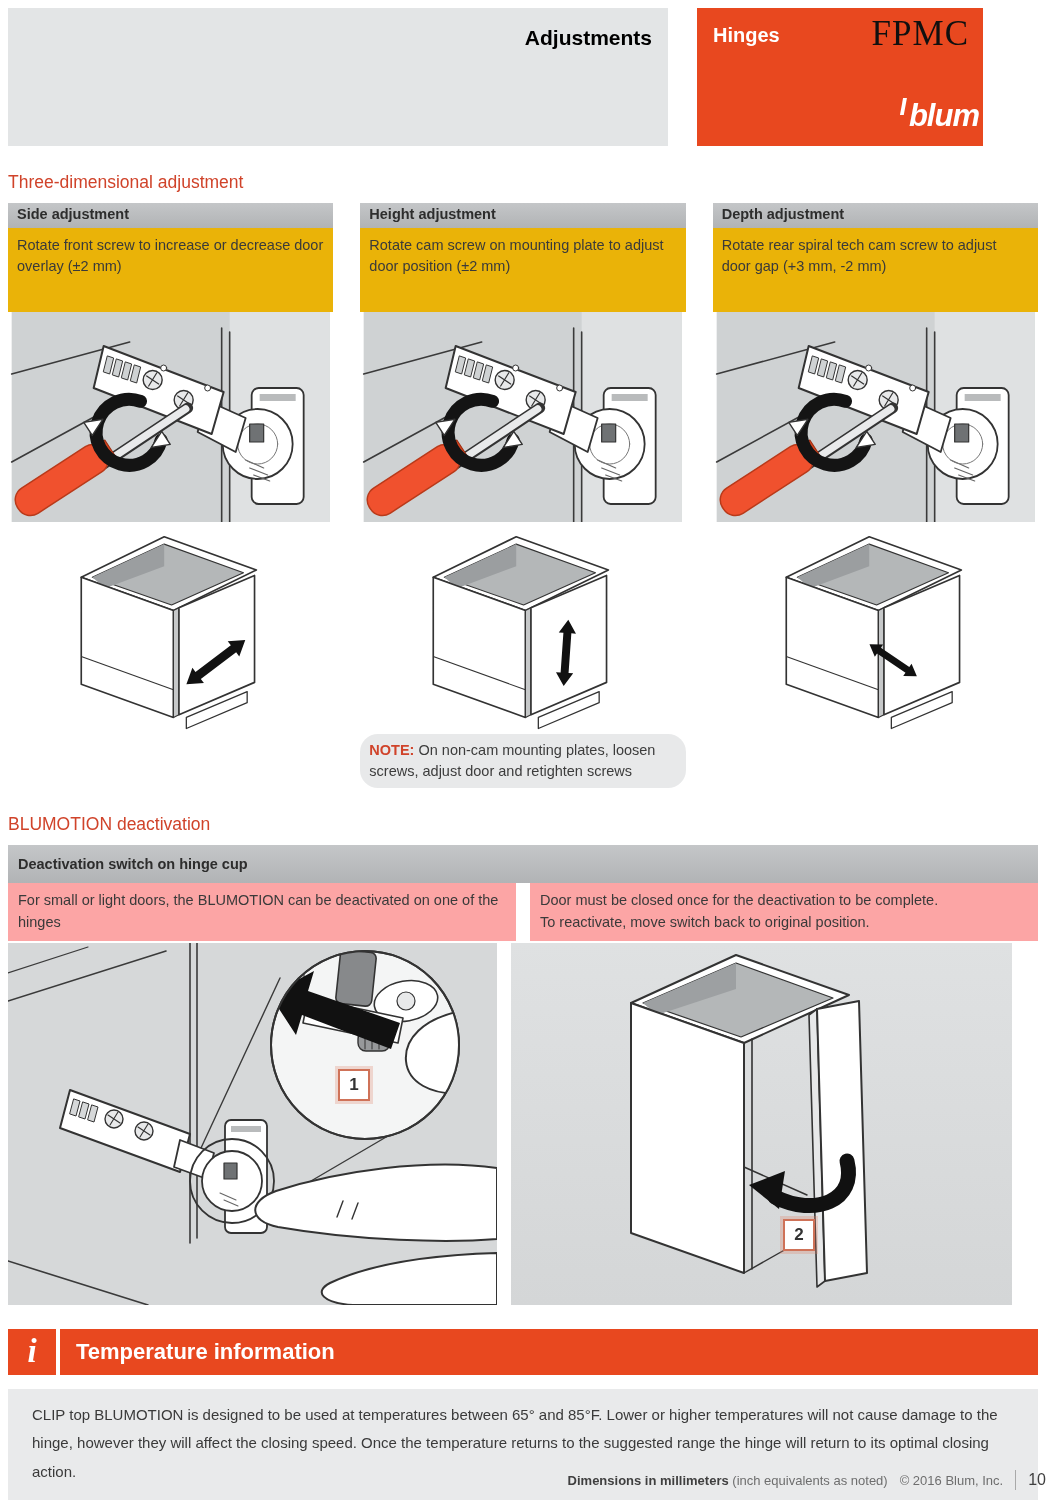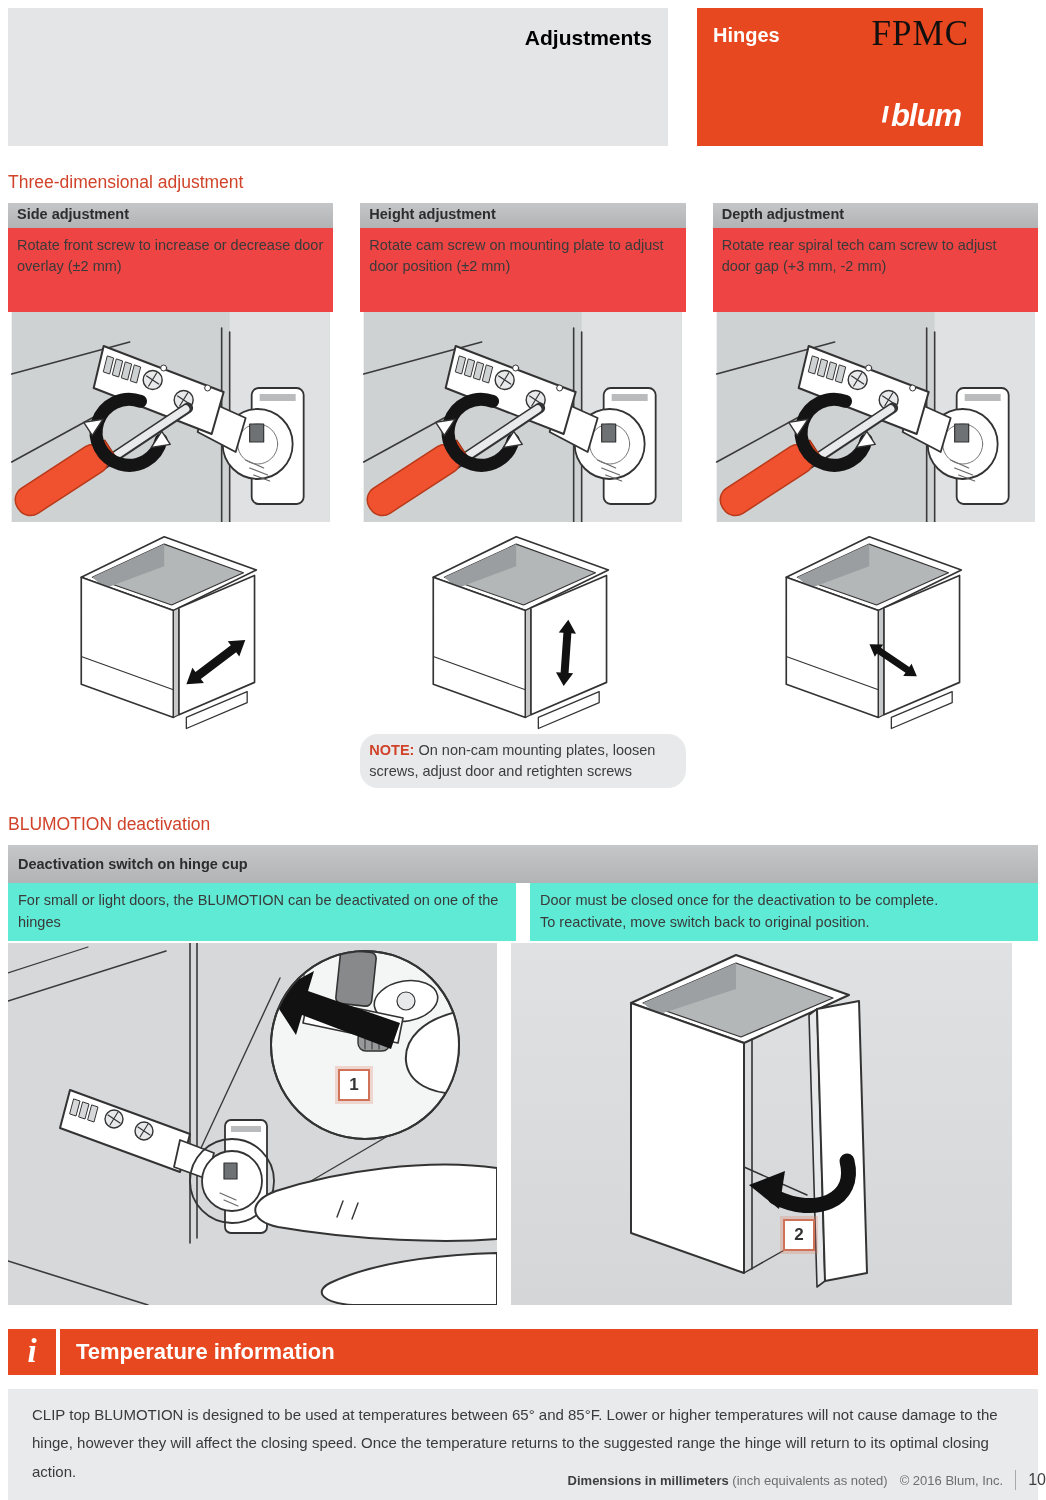--- a/index.html
+++ b/index.html
@@ -7,44 +7,44 @@
         font-family:"Liberation Sans",sans-serif;color:#3c3c3c;}
 
   
   .hdr{display:flex;margin:8px 8px 0 8px;}
   .hdr-left{position:relative;width:660px;height:138px;background:#e3e5e6;}
   .hdr-adj{position:absolute;top:18px;right:16px;font-size:21px;font-weight:bold;color:#000000;}
   .hdr-right{position:relative;margin-left:29px;width:286px;height:138px;background:#e8481f;}
   .hdr-cat{position:absolute;top:16px;left:16px;color:#fff;font-weight:bold;font-size:20px;}
   .hdr-code{position:absolute;top:6px;right:14px;font-family:"Liberation Serif",serif;
             font-weight:normal;font-size:35px;color:#101010;letter-spacing:1px;}
-  .hdr-logo{position:absolute;bottom:12px;right:22px;color:#fff;font-style:italic;
-            font-weight:bold;font-size:31px;letter-spacing:-1px;display:flex;align-items:center;}
+  .hdr-logo{position:absolute;bottom:12px;right:4px;color:#fff;font-style:italic;
+            font-weight:bold;font-size:31px;letter-spacing:-1px;display:flex;align-items:flex-start;}
   .logo-mark{display:inline-block;width:7px;height:17px;background:#fff;margin:0 2px 4px 0;
              clip-path:polygon(45% 0,100% 0,55% 100%,0 100%);}
 
   
   .sec-title{margin:26px 8px 10px 8px;font-size:17.5px;font-weight:normal;color:#d0432a;}
 
   
   .cols{display:grid;grid-template-columns:repeat(3,1fr);column-gap:27px;margin:0 8px;}
   .col-hdr{background:linear-gradient(#c4c6c8,#b1b3b5);padding:3px 9px;font-weight:bold;
            font-size:14.5px;color:#2d2d2d;box-sizing:border-box;height:25px;}
-  .col-body{background:#ef4444;padding:7px 9px;font-size:14.5px;line-height:1.45;
+  .col-body{background:#eab308;padding:7px 9px;font-size:14.5px;line-height:1.45;
             box-sizing:border-box;height:84px;color:#3a3a3a;}
   .illus-hinge{display:block;width:100%;height:210px;}
   .illus-cab{display:block;width:100%;height:212px;background:#fff;}
   .note{background:#e8e9ea;padding:6px 9px;font-size:14.5px;line-height:1.45;border-radius:18px;}
   .note-label{color:#d0432a;font-weight:bold;}
 
   
   .wide-bar{margin:10px 8px 0 8px;background:linear-gradient(#c4c6c8,#b1b3b5);
             padding:11px 10px;font-weight:bold;font-size:14.5px;color:#2d2d2d;}
   .blu-texts{display:grid;grid-template-columns:1fr 1fr;column-gap:14px;margin:0 8px;}
-  .blu-cell{background:#5eead4;padding:7px 10px;font-size:14.5px;line-height:1.5;
+  .blu-cell{background:#fca5a5;padding:7px 10px;font-size:14.5px;line-height:1.5;
             min-height:44px;box-sizing:border-box;color:#3a3a3a;}
   .blu-illus{display:grid;grid-template-columns:489px 501px;column-gap:14px;margin:2px 8px 0 8px;}
   .panel{position:relative;height:362px;}
   .panel-left{background:#d6d8d9;}
   .panel-right{background:linear-gradient(#dfe1e2,#d4d6d7);}
   .panel svg{display:block;width:100%;height:100%;}
   .step-badge{position:absolute;width:28px;height:28px;background:#fff;border:2px solid #cf7258;
               box-shadow:0 0 0 3px rgba(221,130,104,.28);display:flex;align-items:center;
               justify-content:center;font-weight:bold;font-size:17px;color:#333;}
   .badge-1{left:330px;top:126px;}

